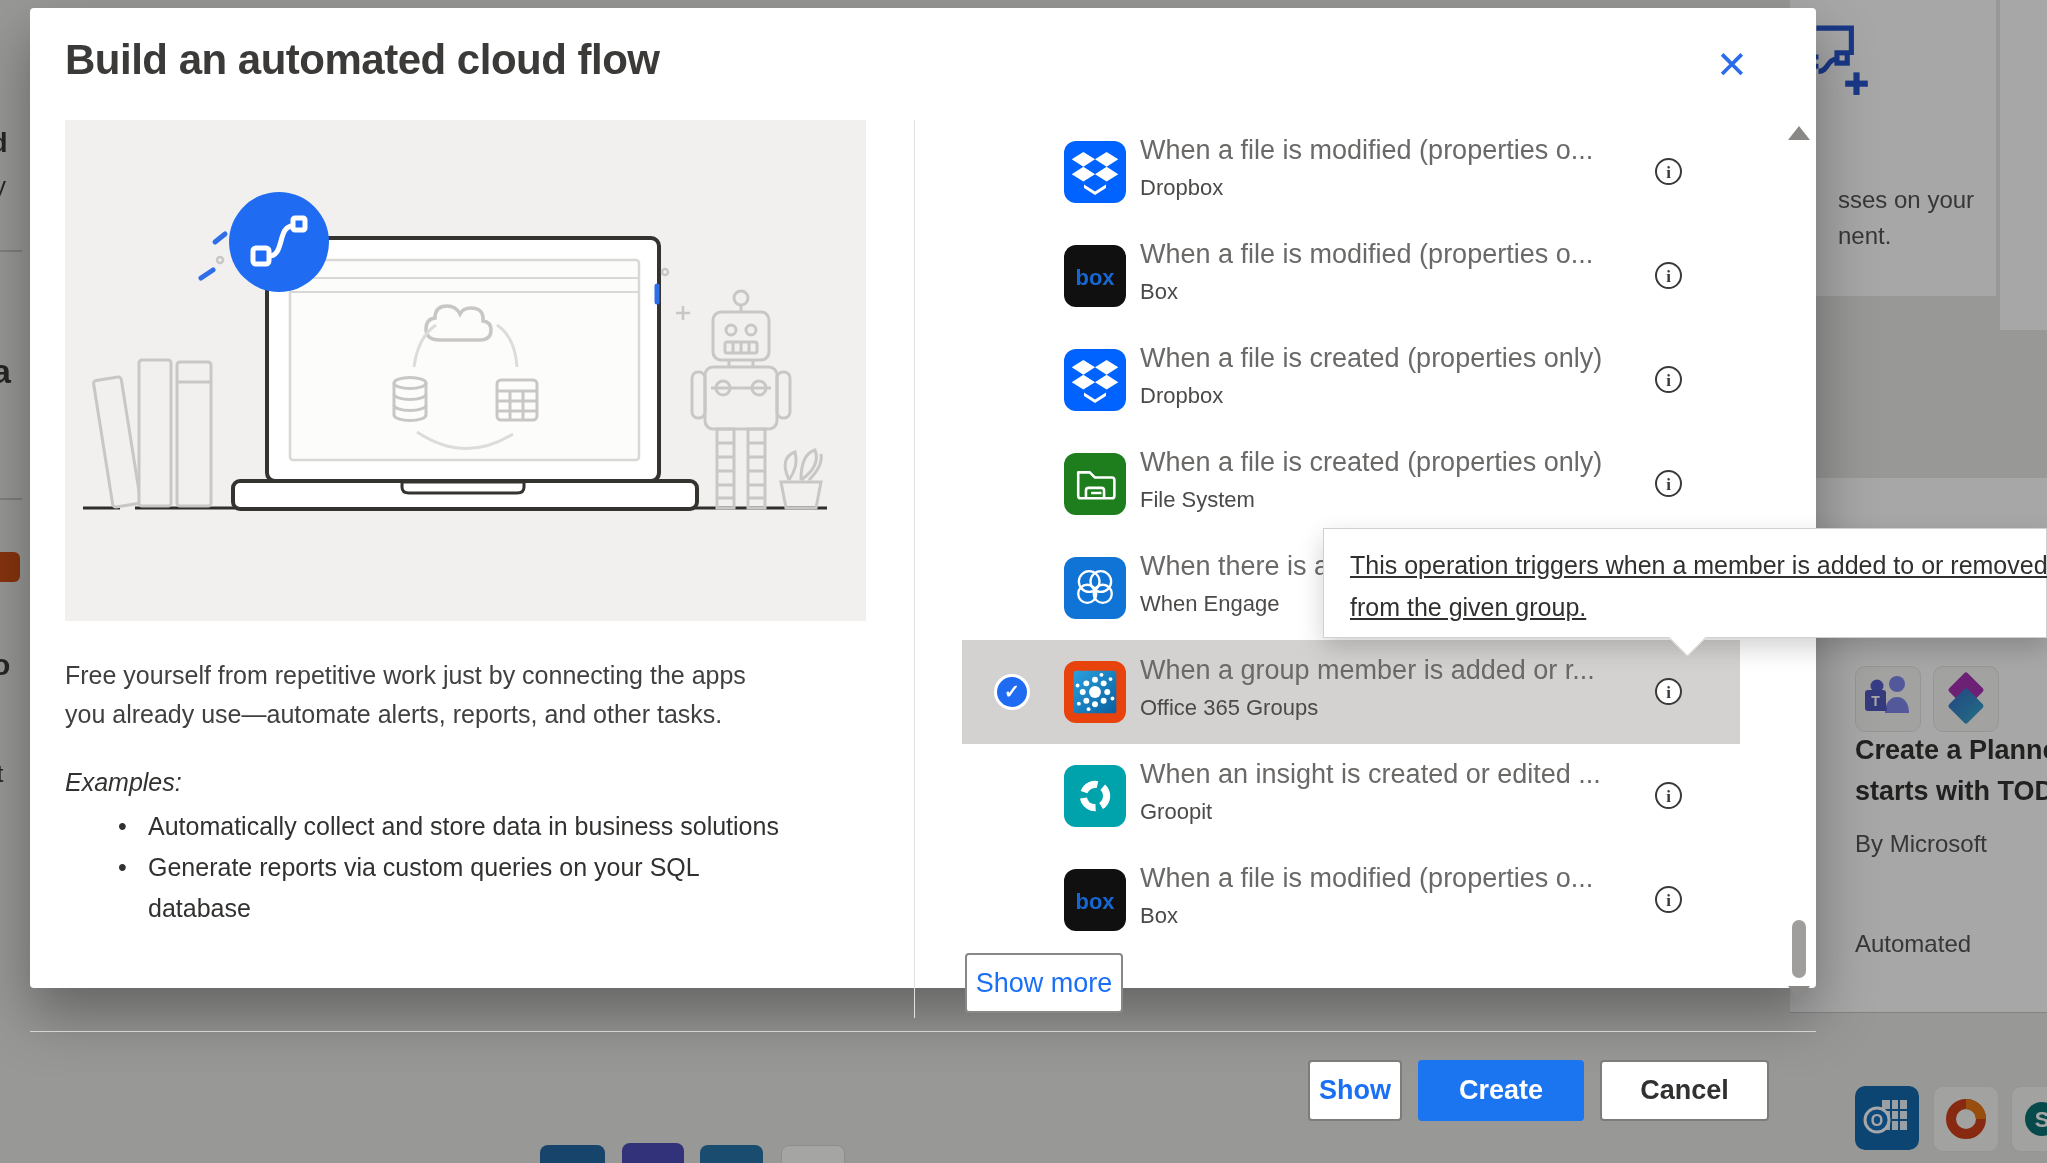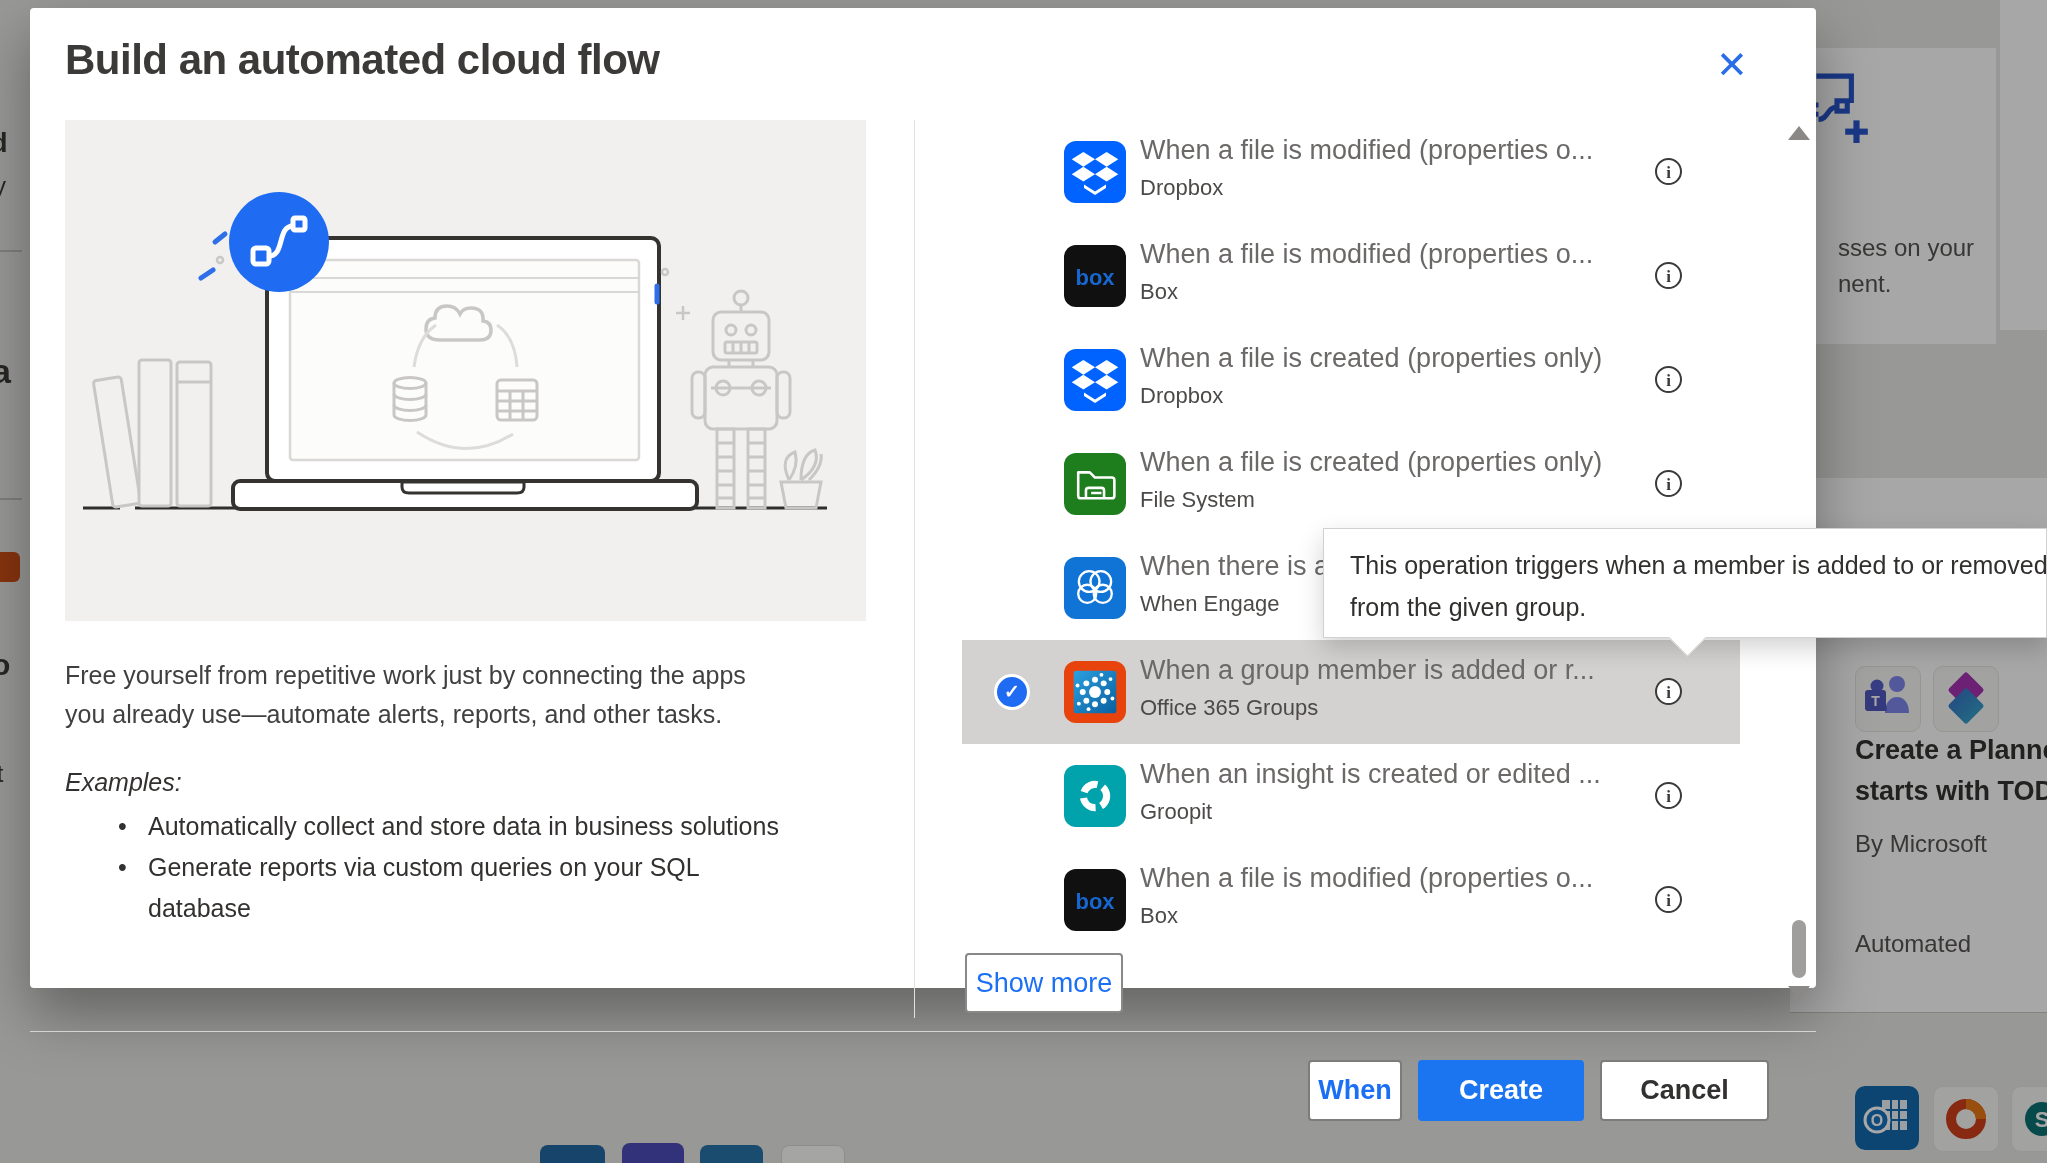--- a/index.html
+++ b/index.html
@@ -72,42 +72,42 @@
   .footline{position:absolute;left:0;top:1023px;width:1786px;height:1px;background:#d6d4d2;}
   .btn{position:absolute;top:1052px;height:61px;border-radius:4px;font-size:27px;font-weight:600;
        font-family:"Liberation Sans",sans-serif;cursor:pointer;}
   .btn-skip{left:1278px;width:94px;background:#fff;border:2px solid #7e7c7a;color:#1a6ff5;}
   .btn-create{left:1388px;width:166px;background:#1b74f0;border:none;color:#fff;}
   .btn-cancel{left:1570px;width:169px;background:#fff;border:2px solid #7e7c7a;color:#323130;}
 
   
   .tooltip{position:absolute;left:1323px;top:528px;width:724px;height:110px;background:#fff;
            border:1px solid #d2d0ce;box-shadow:0 10px 24px rgba(0,0,0,.18);z-index:30;box-sizing:border-box;
-           padding:15px 0 0 26px;font-size:25px;line-height:42px;color:#31302e;}
+           padding:15px 0 0 26px;font-size:25px;line-height:42px;color:#31302e;text-decoration:underline;}
   .tooltip span{display:block;white-space:nowrap;}
   .tip-arrow{position:absolute;left:1674px;top:624px;width:26px;height:26px;background:#fff;z-index:31;
              transform:rotate(45deg);border-right:1px solid #d2d0ce;border-bottom:1px solid #d2d0ce;}
 </style>
 </head>
 <body>
 
 <div id="stage">
 
   <div class="backdrop">
 
     <div class="bd-frag" style="left:-24px;top:128px;font-size:27px;font-weight:700;">ed</div>
     <div class="bd-frag" style="left:-6px;top:172px;font-size:24px;">y</div>
     <div class="bd-hr" style="left:0;top:250px;width:22px;"></div>
     <div class="bd-frag" style="left:-8px;top:352px;font-size:34px;font-weight:700;">a</div>
     <div class="bd-hr" style="left:0;top:498px;width:22px;"></div>
     <div class="abs" style="left:-12px;top:552px;width:32px;height:30px;border-radius:6px;background:#cc4a0d;"></div>
     <div class="bd-frag" style="left:-8px;top:648px;font-size:30px;font-weight:700;">o</div>
     <div class="bd-frag" style="left:-10px;top:760px;font-size:24px;">ft</div>
 
-    <div class="bd-card" style="left:1790px;top:0;width:206px;height:296px;margin-top:48px;">
+    <div class="bd-card" style="left:1790px;top:0;width:206px;height:296px;">
       <svg style="position:absolute;left:16px;top:22px;" width="64" height="74" viewBox="0 0 62 72">
         <g fill="none" stroke="#2050cc" stroke-width="5">
           <path d="M10 6 h34 v26"></path>
           <path d="M2 34 h10 M2 43 h10"></path>
           <path d="M12 48 c10 0 8 -12 18 -12"></path>
           <rect x="30" y="30" width="10" height="10"></rect>
         </g>
         <g stroke="#2050cc" stroke-width="6">
           <line x1="38" y1="60" x2="60" y2="60"></line>
           <line x1="49" y1="49" x2="49" y2="71"></line>
@@ -442,21 +442,21 @@
       </div>
     </div>
 
     <button class="showmore">Show more</button>
 
     <div class="sb-arrow sb-up"></div>
     <div class="sb-thumb"></div>
     <div class="sb-arrow sb-down"></div>
 
     <div class="footline"></div>
-    <button class="btn btn-skip">When</button>
+    <button class="btn btn-skip">Show</button>
     <button class="btn btn-create">Create</button>
     <button class="btn btn-cancel">Cancel</button>
   </div>
 
   <div class="tip-arrow"></div>
   <div class="tooltip">
     <span>This operation triggers when a member is added to or removed</span>
     <span>from the given group.</span>
   </div>
 

